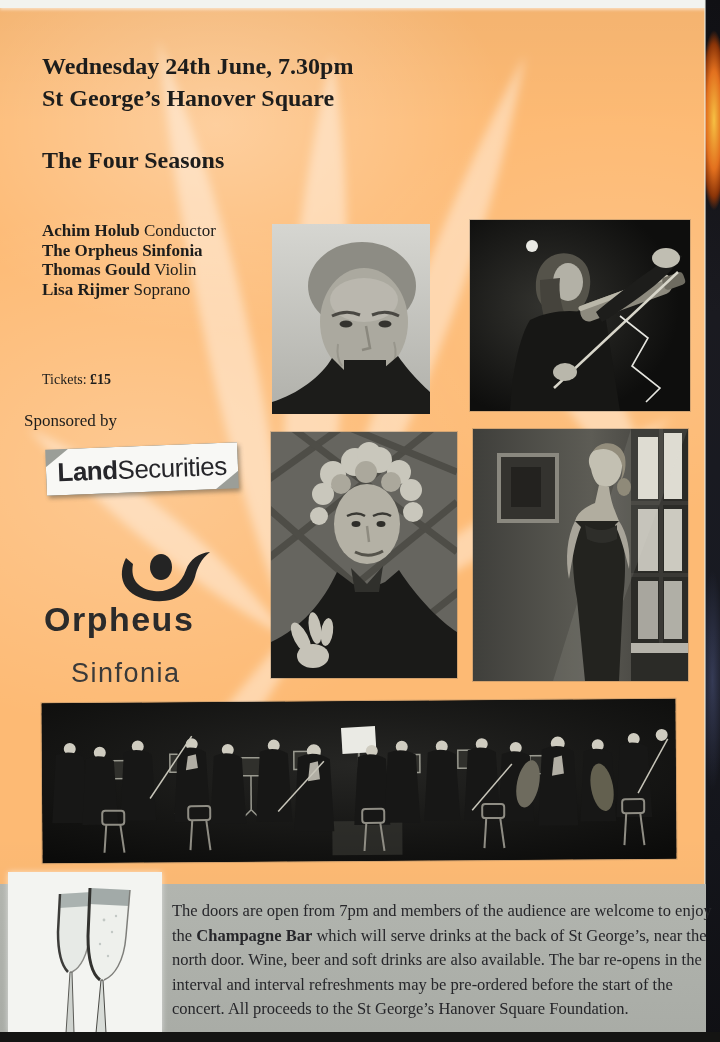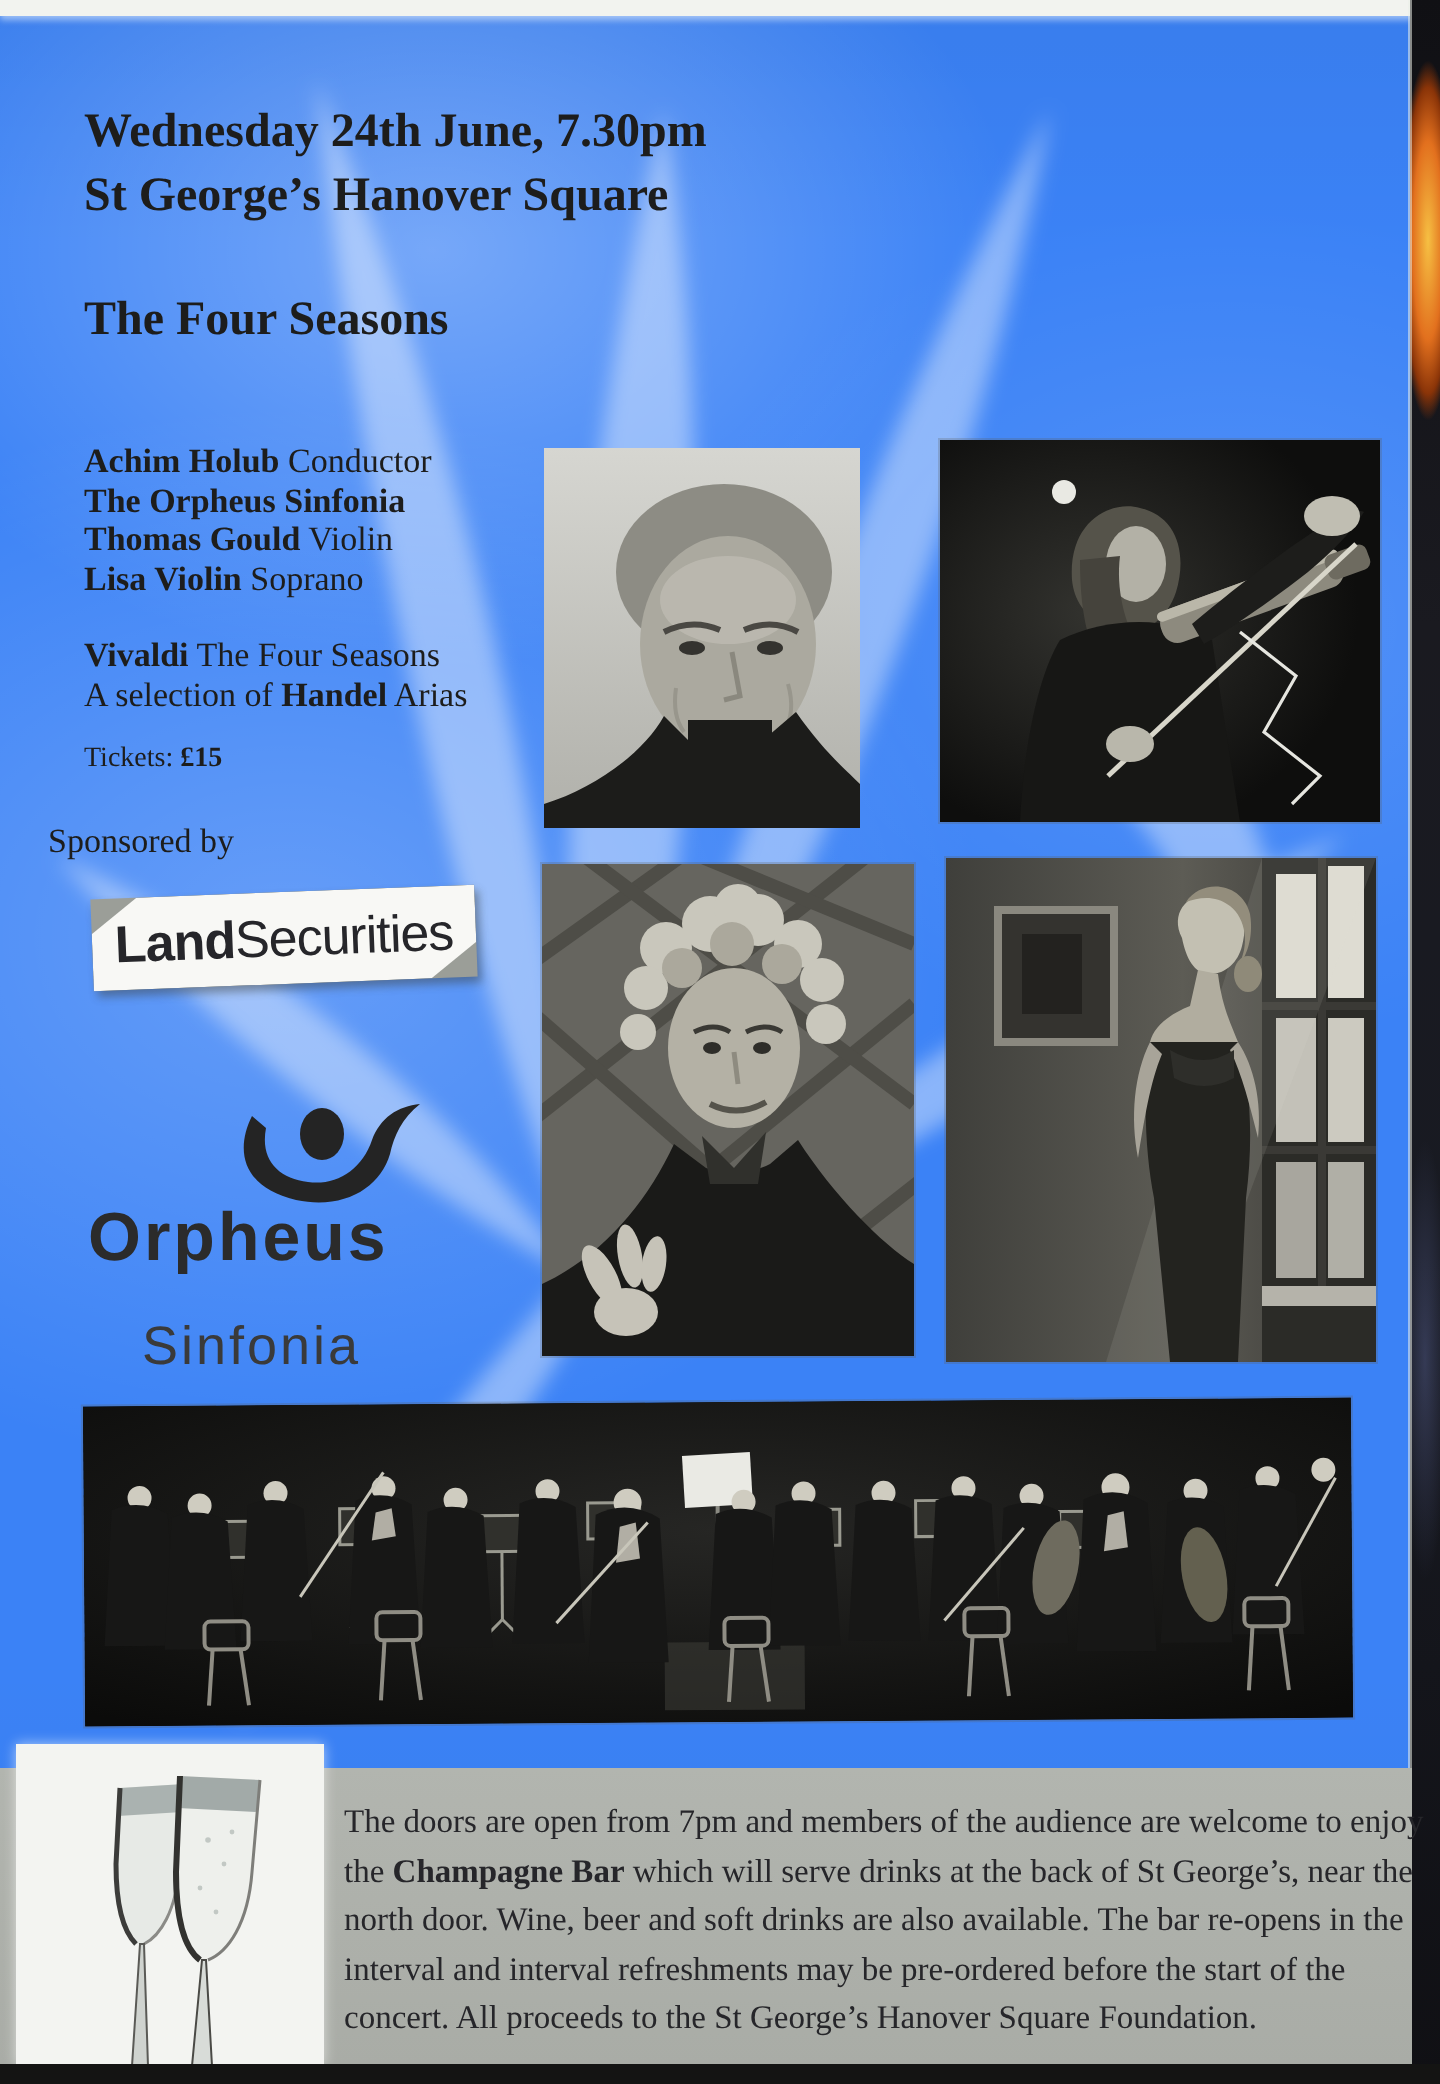--- a/index.html
+++ b/index.html
@@ -1,18 +1,18 @@
 <!DOCTYPE html>
 <html><head>
 <meta charset="utf-8">
 <style>
   html,body{margin:0;padding:0;background:#888;}
   .page{
     position:relative;width:720px;height:1042px;overflow:hidden;
-    background:#3b82f6;
+    background:#fdba74;
     font-family:"Liberation Serif", serif;
     color:#1d1d1c;
   }
   
   .bg-light{
     position:absolute;inset:0;pointer-events:none;
     background:
       radial-gradient(ellipse 420px 300px at 30% 12%, rgba(255,255,255,.30), rgba(255,255,255,0) 70%),
       radial-gradient(ellipse 500px 380px at 20% 45%, rgba(255,255,255,.22), rgba(255,255,255,0) 70%),
       radial-gradient(ellipse 400px 300px at 85% 30%, rgba(255,255,255,.12), rgba(255,255,255,0) 70%),
@@ -103,27 +103,23 @@
   </div>
 
   <div class="title-block">
     <div>The Four Seasons</div>
   </div>
 
   <div class="credits-block">
     <div><span class="b">Achim Holub</span><span> Conductor</span></div>
     <div><span class="b">The Orpheus Sinfonia</span></div>
     <div><span class="b">Thomas Gould</span><span> Violin</span></div>
-    <div><span class="b">Lisa Violin</span><span> Soprano</span></div>
-  </div>
-
-  <div class="programme-block">
-    <div><span class="b">Vivaldi</span><span> The Four Seasons</span></div>
-    <div><span>A selection of </span><span class="b">Handel</span><span> Arias</span></div>
-  </div>
+    <div><span class="b">Lisa Rijmer</span><span> Soprano</span></div>
+  </div>
+
 
   <div class="tickets-line"><span>Tickets: </span><span class="b">£15</span></div>
 
   <div class="sponsored-line">Sponsored by</div>
 
   <div class="ls-logo">
     <div class="ls-back"></div>
     <div class="ls-front">
       <span class="ls-text"><span class="ls-bold">Land</span><span>Securities</span></span>
     </div>

